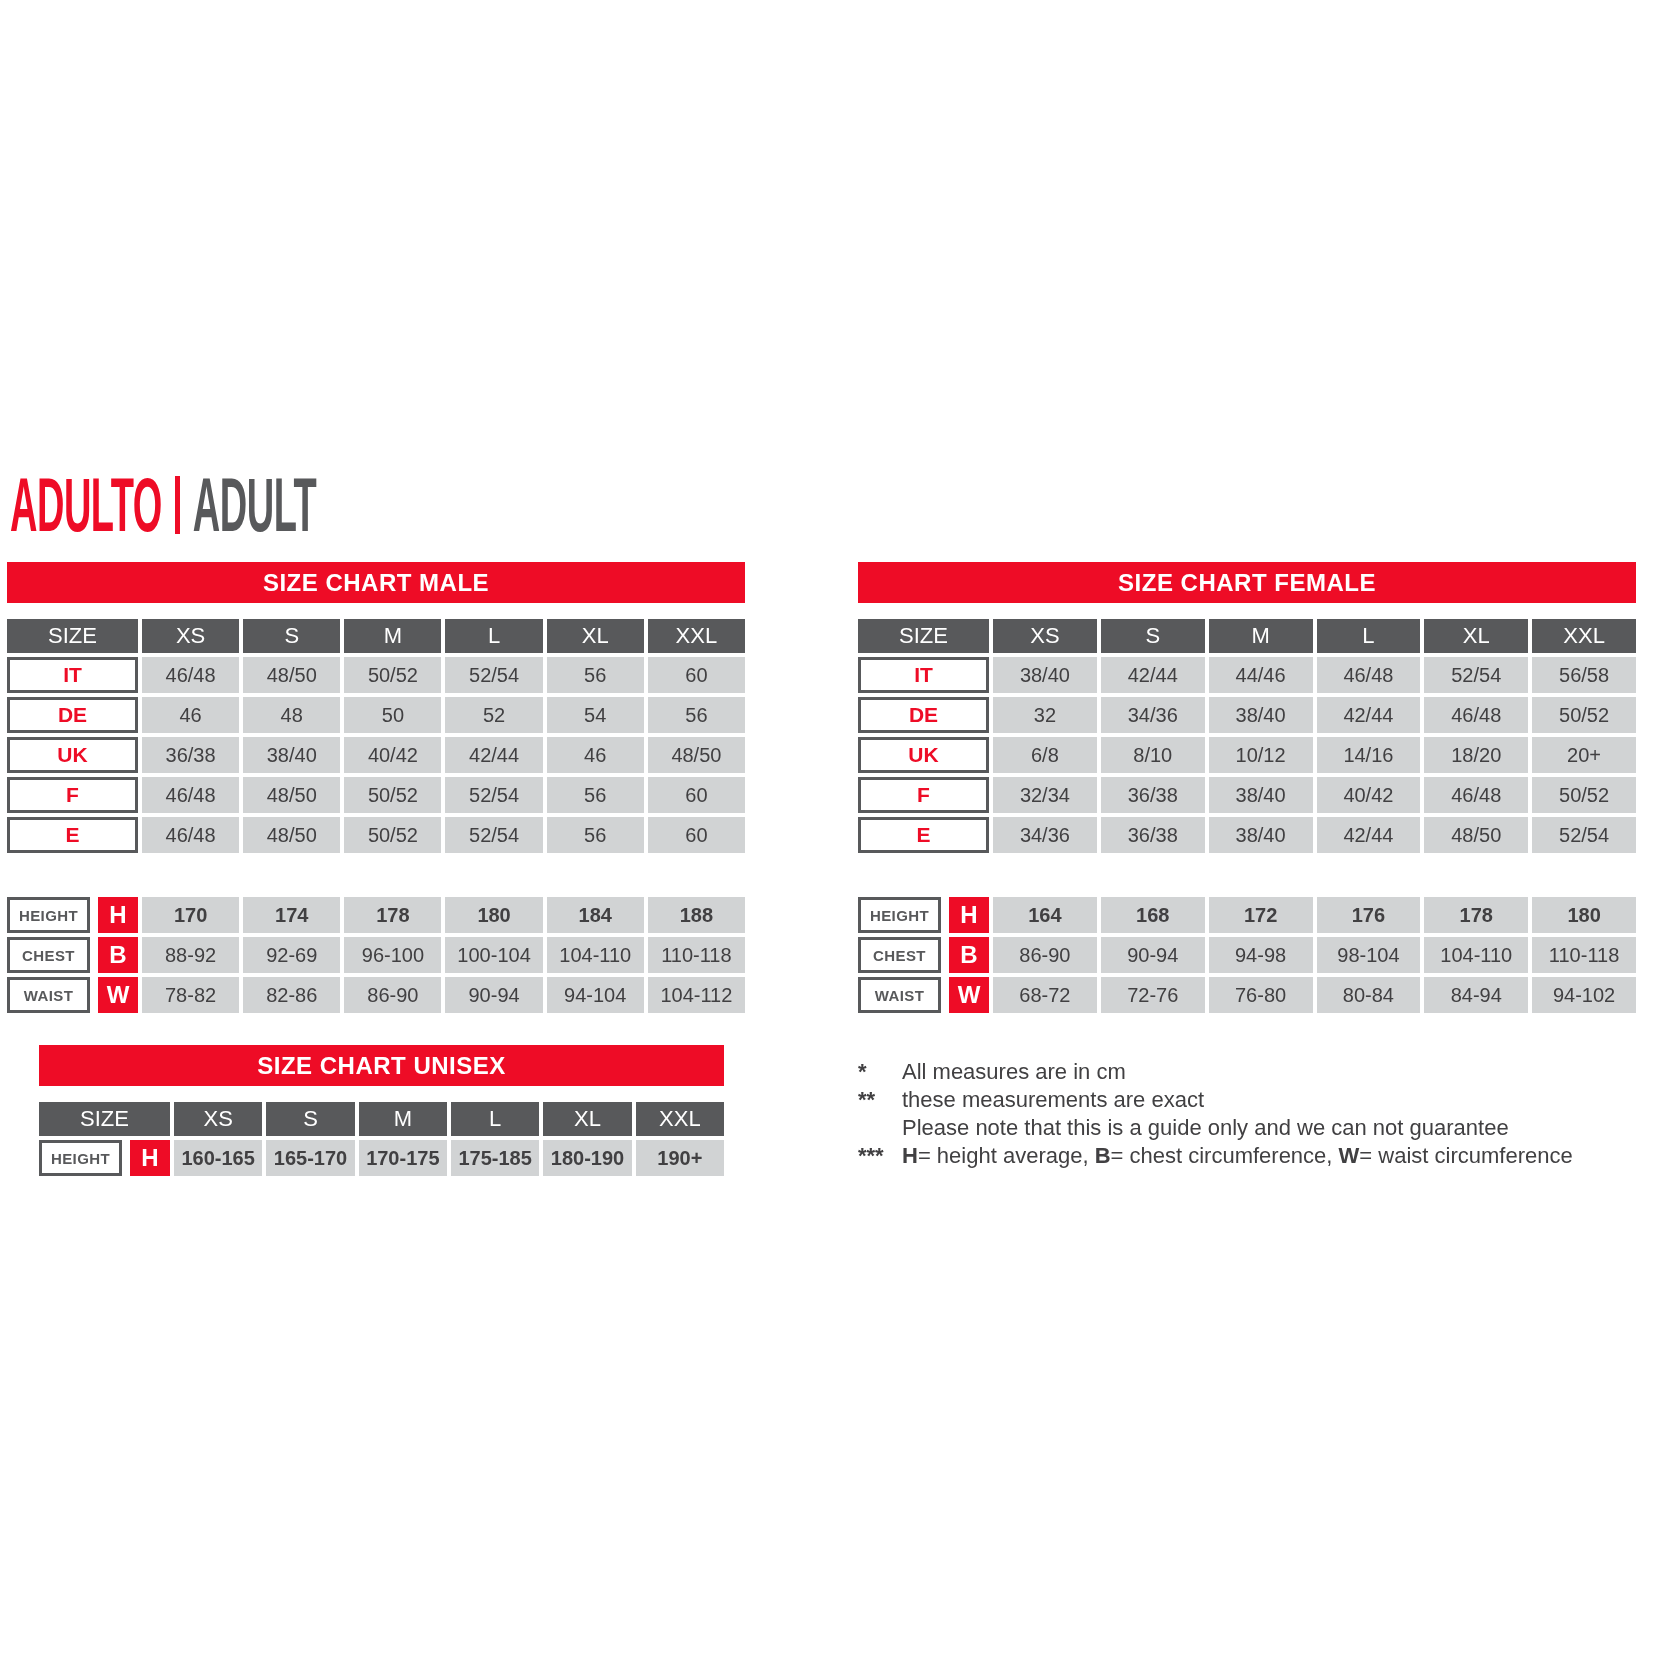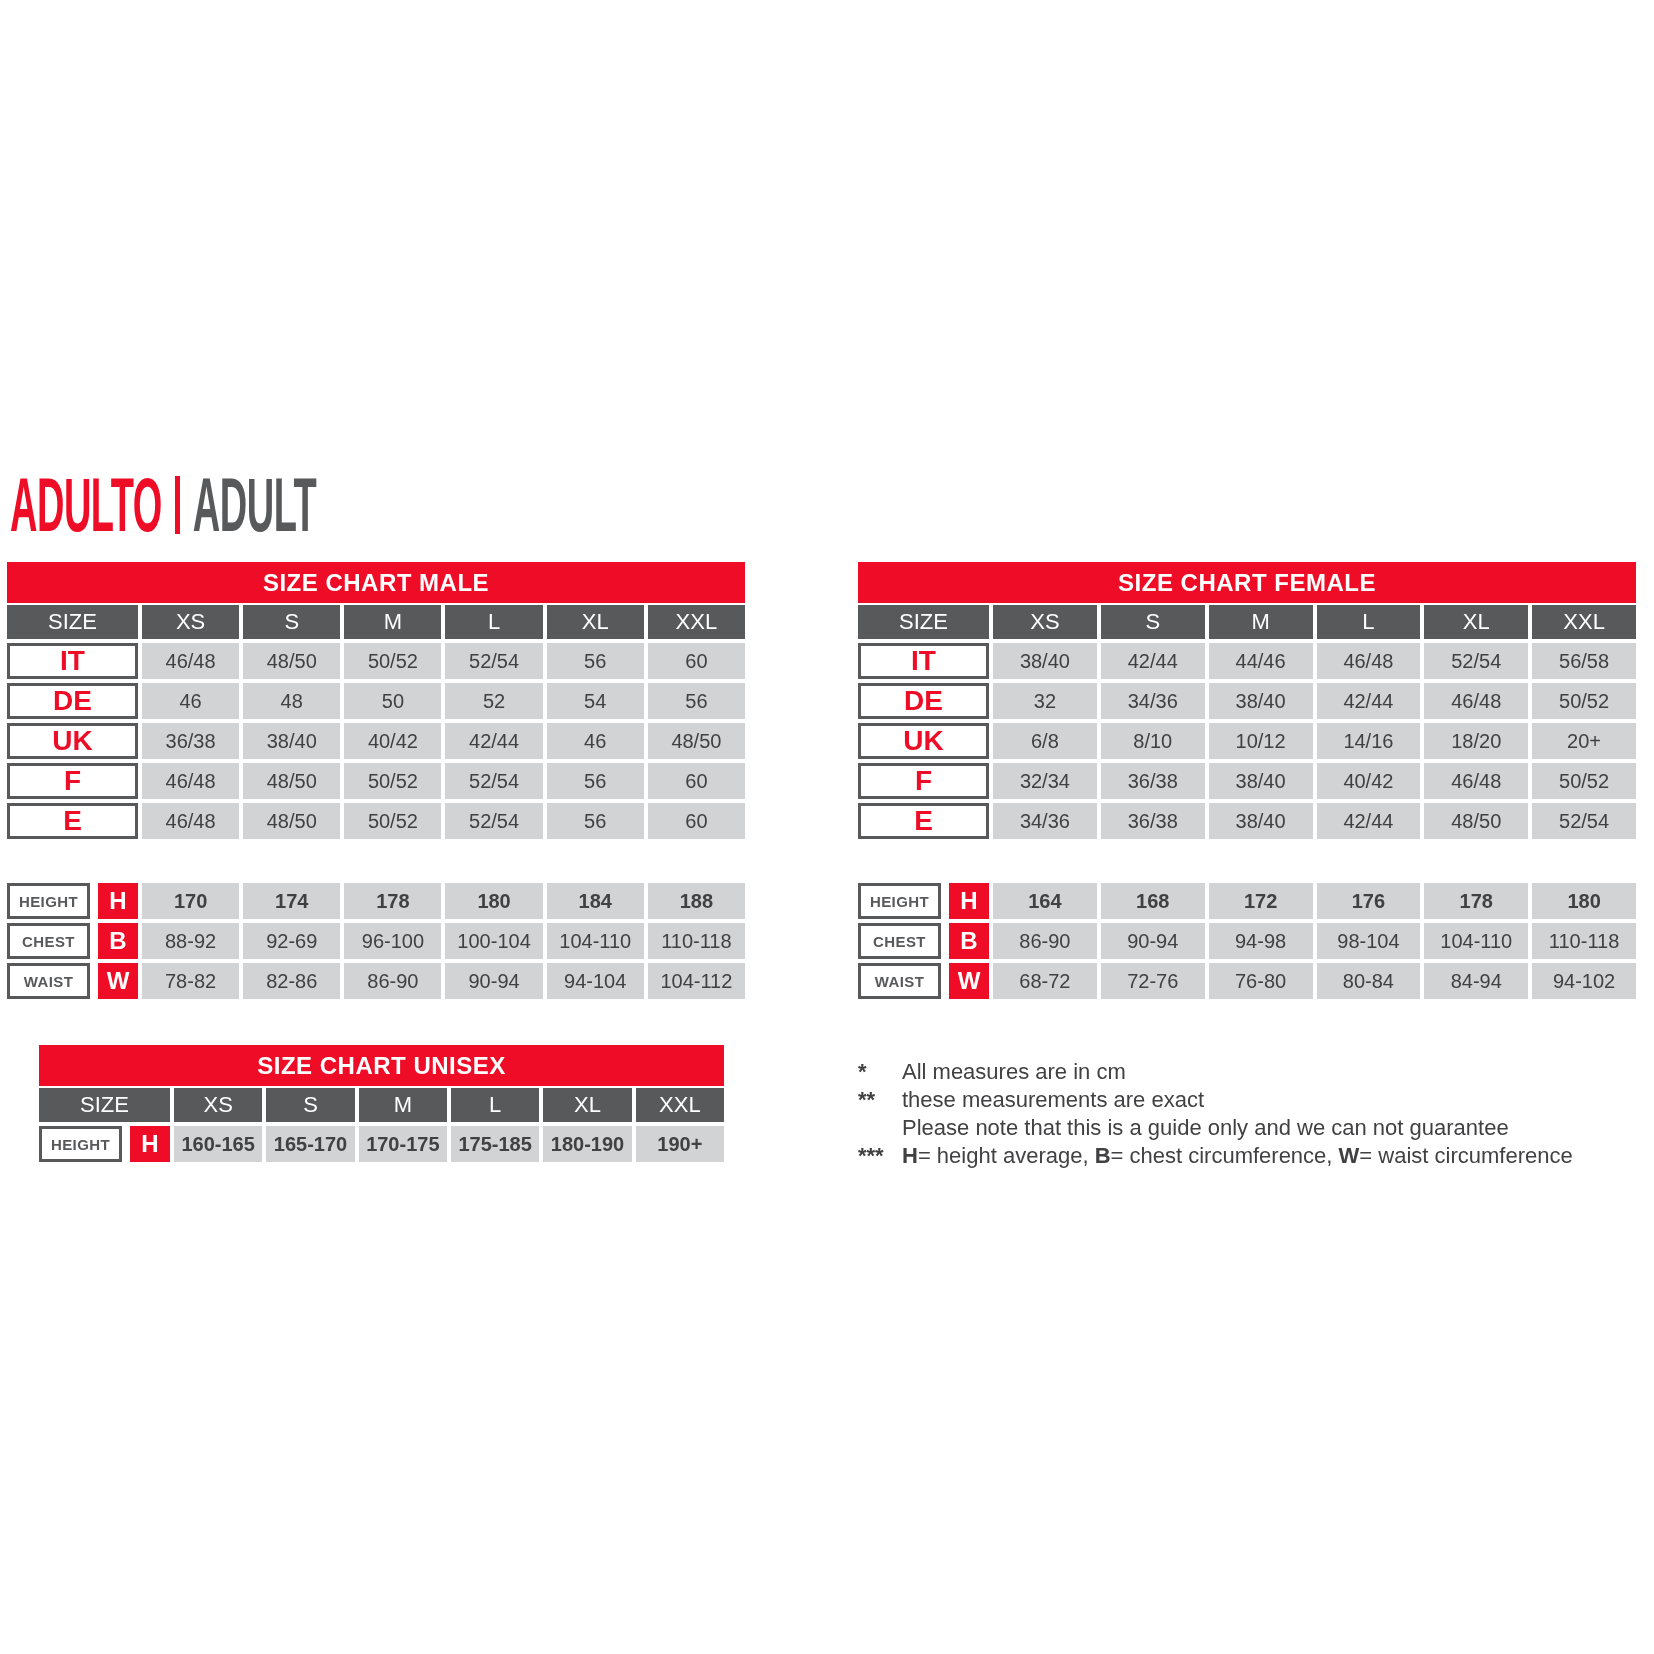--- a/index.html
+++ b/index.html
@@ -19,27 +19,27 @@
   .t-gray{color:var(--dark-gray);font-weight:bold;font-size:76px;line-height:1;letter-spacing:-1px;}
   .t-sep{width:10px;height:58px;background:var(--red);margin:0 26px;flex:0 0 auto;}
 
   
   .chart{position:absolute;}
   .chart-male{left:7px;top:562px;width:738px;}
   .chart-female{left:858px;top:562px;width:778px;}
   .chart-unisex{left:7px;top:1045px;width:717px;padding-left:32px;}
 
   .bar{height:41px;background:var(--red);color:#fff;font-weight:bold;font-size:24px;
-    display:flex;align-items:center;justify-content:center;letter-spacing:.5px;margin-bottom:2px;}
+    display:flex;align-items:center;justify-content:center;letter-spacing:.5px;margin-bottom:16px;}
   .grid{display:grid;grid-template-columns:131px repeat(6,1fr);grid-template-rows:34px;
     grid-auto-rows:36px;gap:4px;}
   .hdr{background:var(--dark-gray);color:#fff;font-size:22px;font-weight:400;
     display:flex;align-items:center;justify-content:center;}
   .country{background:#fff;border:3px solid var(--dark-gray);color:var(--red);
-    font-weight:bold;font-size:28px;display:flex;align-items:center;justify-content:center;}
+    font-weight:bold;font-size:21px;display:flex;align-items:center;justify-content:center;}
   .cell{background:var(--light-gray);color:var(--text-dark);font-size:20px;
     display:flex;align-items:center;justify-content:center;}
   .cell.bold{font-weight:bold;}
   .spacer{grid-column:1/-1;height:2px;}
   .mwrap{display:flex;gap:8px;}
   .mlabel{flex:1;background:#fff;border:3px solid var(--dark-gray);color:var(--dark-gray);
     font-weight:bold;font-size:15px;letter-spacing:.4px;display:flex;align-items:center;justify-content:center;}
   .badge{width:40px;background:var(--red);color:#fff;font-weight:bold;font-size:24px;
     display:flex;align-items:center;justify-content:center;}
 

